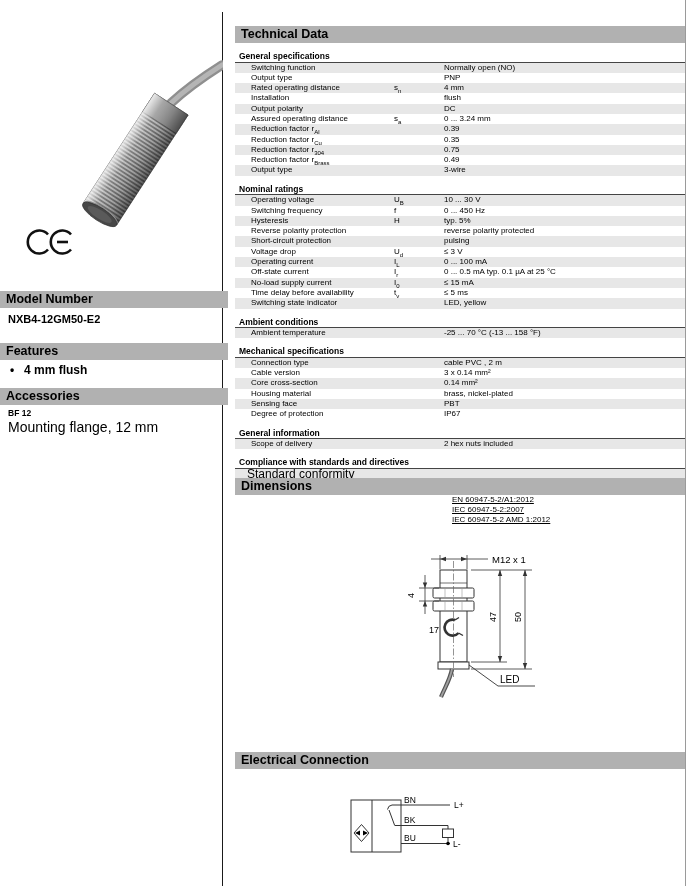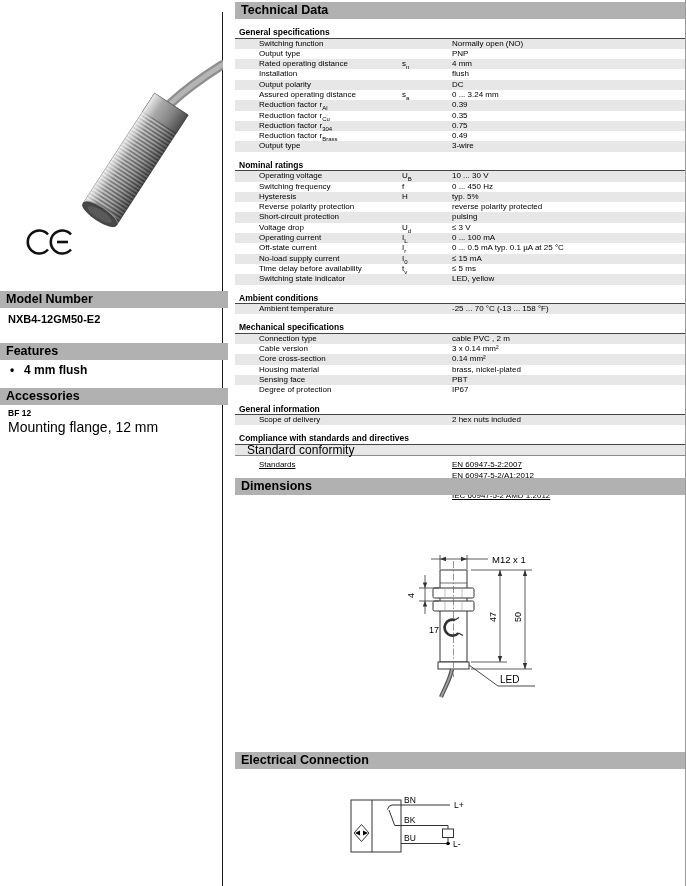--- a/index.html
+++ b/index.html
@@ -15,25 +15,25 @@
   .ce{position:absolute;left:26px;top:216px;}
   .lbar-model{position:absolute;left:0;top:279px;width:222px;}
   .model-no{position:absolute;left:8px;top:301px;font-size:11px;font-weight:bold;}
   .lbar-feat{position:absolute;left:0;top:331px;width:222px;}
   .feat-item{position:absolute;left:10px;top:351px;font-size:12px;font-weight:bold;}
   .feat-item .bullet{display:inline-block;width:14px;}
   .lbar-acc{position:absolute;left:0;top:376px;width:222px;}
   .acc-name{position:absolute;left:8px;top:396px;font-size:8.5px;font-weight:bold;}
   .acc-desc{position:absolute;left:8px;top:407px;font-size:14px;}
   
-  .tech-bar{margin-top:2px;}
+  .tech-bar{margin-top:26px;}
   .tech-table{margin-top:2px;}
   .t-sec{font-weight:bold;font-size:8.5px;line-height:10.5px;border-bottom:1px solid #444;padding-left:4px;margin-top:8px;}
   .t-row{display:flex;font-size:8px;line-height:10.3px;min-height:10.3px;}
-  .t-row .t-l{flex:none;width:143px;padding-left:24px;}
+  .t-row .t-l{flex:none;width:143px;padding-left:16px;}
   .t-row .t-s{flex:none;width:30px;}
   .t-row .t-v{flex:1;margin-left:20px;}
   .t-subsec{font-size:12px;line-height:10.3px;padding-left:12px;border-bottom:1px solid #8a8a8a;}
   .shade{background:#e7e7e7;}
   .t-row.std{margin-top:4px;text-decoration:underline;}
   .t-row.std .t-l{padding-left:24px;}
   sub{font-size:6px;line-height:0;}
   
   .dims-bar{position:absolute;left:0;top:478px;width:450px;}
   .dims-draw{position:absolute;left:160px;top:525px;}

